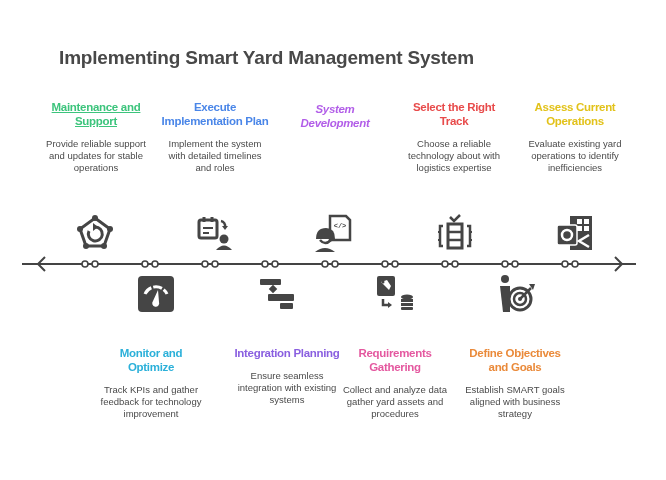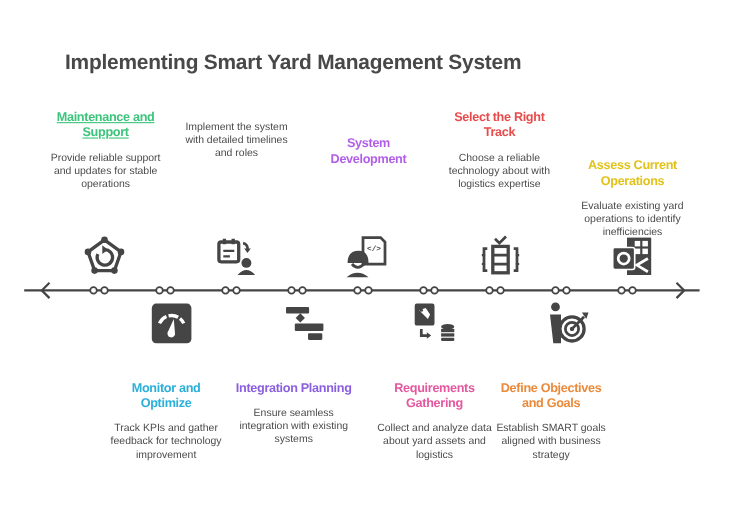--- a/index.html
+++ b/index.html
@@ -41,47 +41,48 @@
       <circle cx="565" cy="264" r="3" fill="#fff" stroke="#444444" stroke-width="1.6"></circle>
       <circle cx="575" cy="264" r="3" fill="#fff" stroke="#444444" stroke-width="1.6"></circle>
     </g>
 </svg>
 
 <div class="card" style="left:41px; top:100px;">
   <div class="head" style="color: rgb(60, 196, 124); text-decoration: underline;">Maintenance and Support</div>
   <div class="desc">Provide reliable support and updates for stable operations</div>
 </div>
 <div class="card" style="left:160px; top:100px;">
+  <div class="head" style="color: rgb(74, 134, 232);">Execute Implementation Plan</div>
   <div class="desc">Implement the system with detailed timelines and roles</div>
 </div>
-<div class="card" style="left:280px; top:124px;">
+<div class="card" style="left:280px; top:102px;font-style:italic;">
   <div class="head" style="color: rgb(178, 94, 232);">System Development</div>
 </div>
 <div class="card" style="left:399px; top:100px;">
   <div class="head" style="color: rgb(232, 75, 75);">Select the Right Track</div>
   <div class="desc">Choose a reliable technology about with logistics expertise</div>
 </div>
 <div class="card" style="left:520px; top:100px;">
-  <div class="head" style="color: rgb(226, 194, 26); margin-top: 44px;">Assess Current Operations</div>
+  <div class="head" style="color: rgb(226, 194, 26);">Assess Current Operations</div>
   <div class="desc">Evaluate existing yard operations to identify inefficiencies</div>
 </div>
 
 <div class="card" style="left:96px; top:346px;">
   <div class="head" style="color: rgb(43, 176, 217);">Monitor and Optimize</div>
   <div class="desc">Track KPIs and gather feedback for technology improvement</div>
 </div>
-<div class="card" style="left:212px; top:346px;">
+<div class="card" style="left:232px; top:346px;">
   <div class="head" style="color: rgb(138, 95, 224);">Integration Planning</div>
   <div class="desc">Ensure seamless integration with existing systems</div>
 </div>
 <div class="card" style="left:340px; top:346px;text-align:center;">
   <div class="head" style="color: rgb(228, 88, 159);">Requirements Gathering</div>
-  <div class="desc">Collect and analyze data about yard assets and logistics</div>
+  <div class="desc">Collect and analyze data gather yard assets and procedures</div>
 </div>
-<div class="card" style="left:446px; top:346px;">
+<div class="card" style="left:460px; top:346px;">
   <div class="head" style="color: rgb(234, 138, 58);">Define Objectives and Goals</div>
   <div class="desc">Establish SMART goals aligned with business strategy</div>
 </div>
 
 <div class="icon" style="left:75px; top:213px;">
   <svg viewBox="0 0 40 40">
     <polygon points="20,5 35,16 29,33 11,33 5,16" fill="none" stroke="#454545" stroke-width="3"></polygon>
     <circle cx="20" cy="5" r="3" fill="#454545"></circle>
       <circle cx="35" cy="16" r="3" fill="#454545"></circle>
     <circle cx="29" cy="33" r="3" fill="#454545"></circle>

